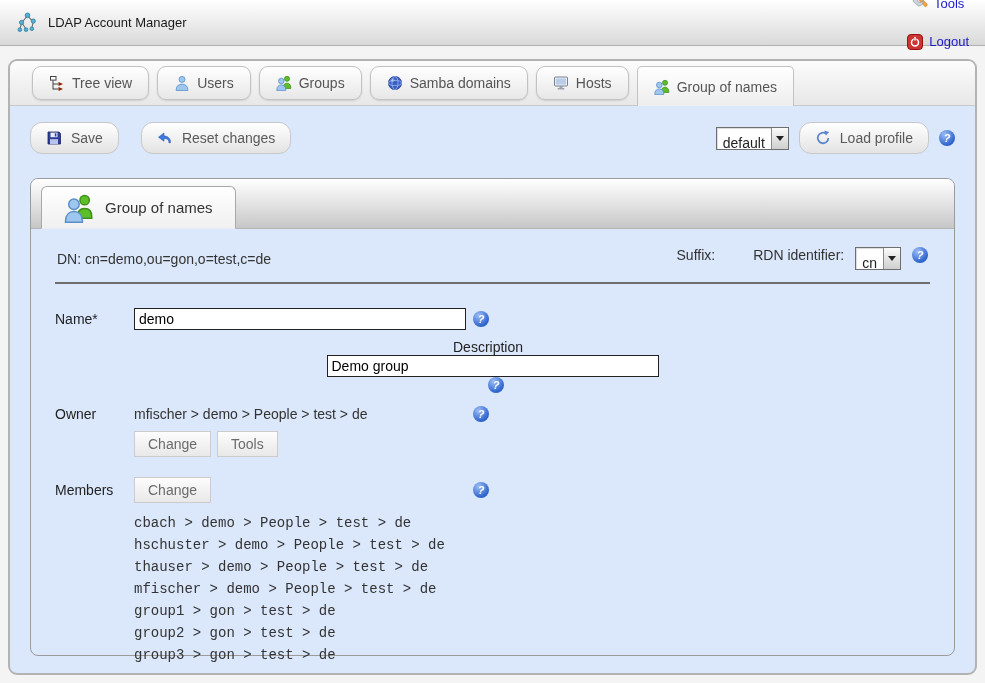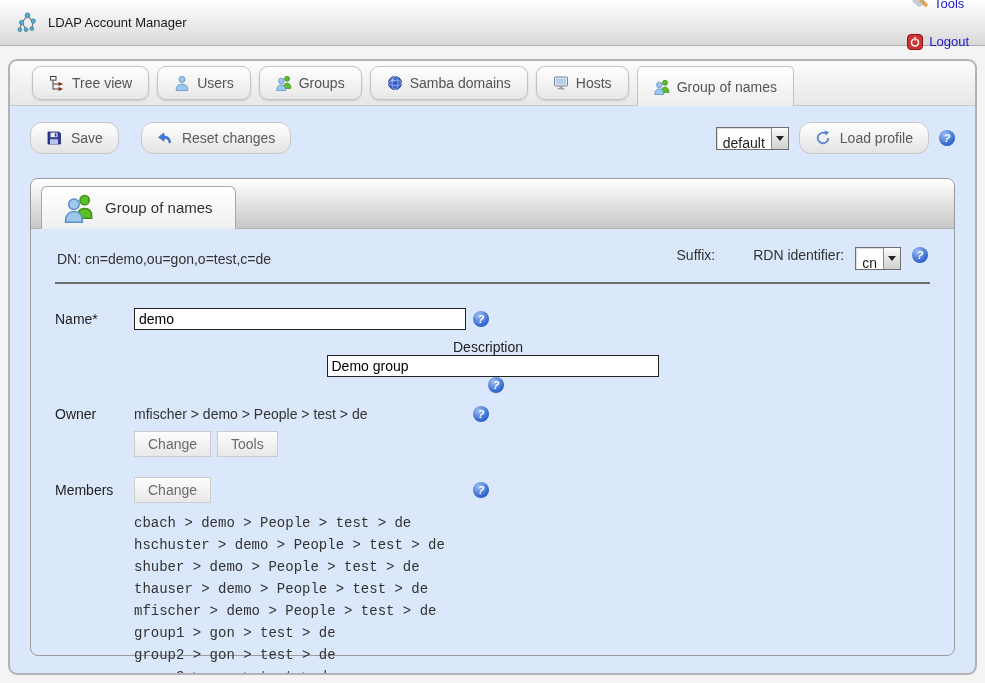--- a/index.html
+++ b/index.html
@@ -358,21 +358,20 @@
           <span class="form-label">Members</span>
           <span class="form-field">
             <button class="btn-small">Change</button>
           </span>
           <span class="help">?</span>
         </div>
 
         <div class="member-list">
           <div class="member-item">cbach &gt; demo &gt; People &gt; test &gt; de</div>
           <div class="member-item">hschuster &gt; demo &gt; People &gt; test &gt; de</div>
-          <div class="member-item">shuber &gt; demo &gt; People &gt; test &gt; de</div>
           <div class="member-item">thauser &gt; demo &gt; People &gt; test &gt; de</div>
           <div class="member-item">mfischer &gt; demo &gt; People &gt; test &gt; de</div>
           <div class="member-item">group1 &gt; gon &gt; test &gt; de</div>
           <div class="member-item">group2 &gt; gon &gt; test &gt; de</div>
           <div class="member-item">group3 &gt; gon &gt; test &gt; de</div>
         </div>
       </div>
     </div>
   </div>
 </div>

